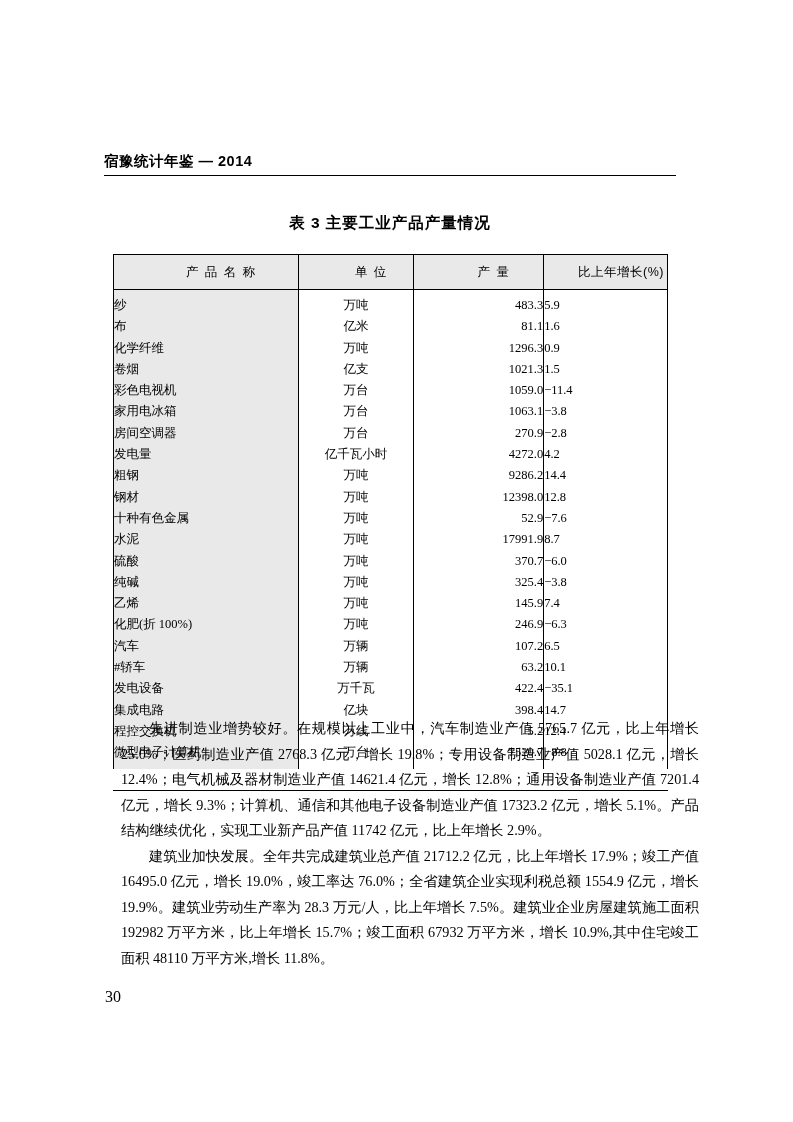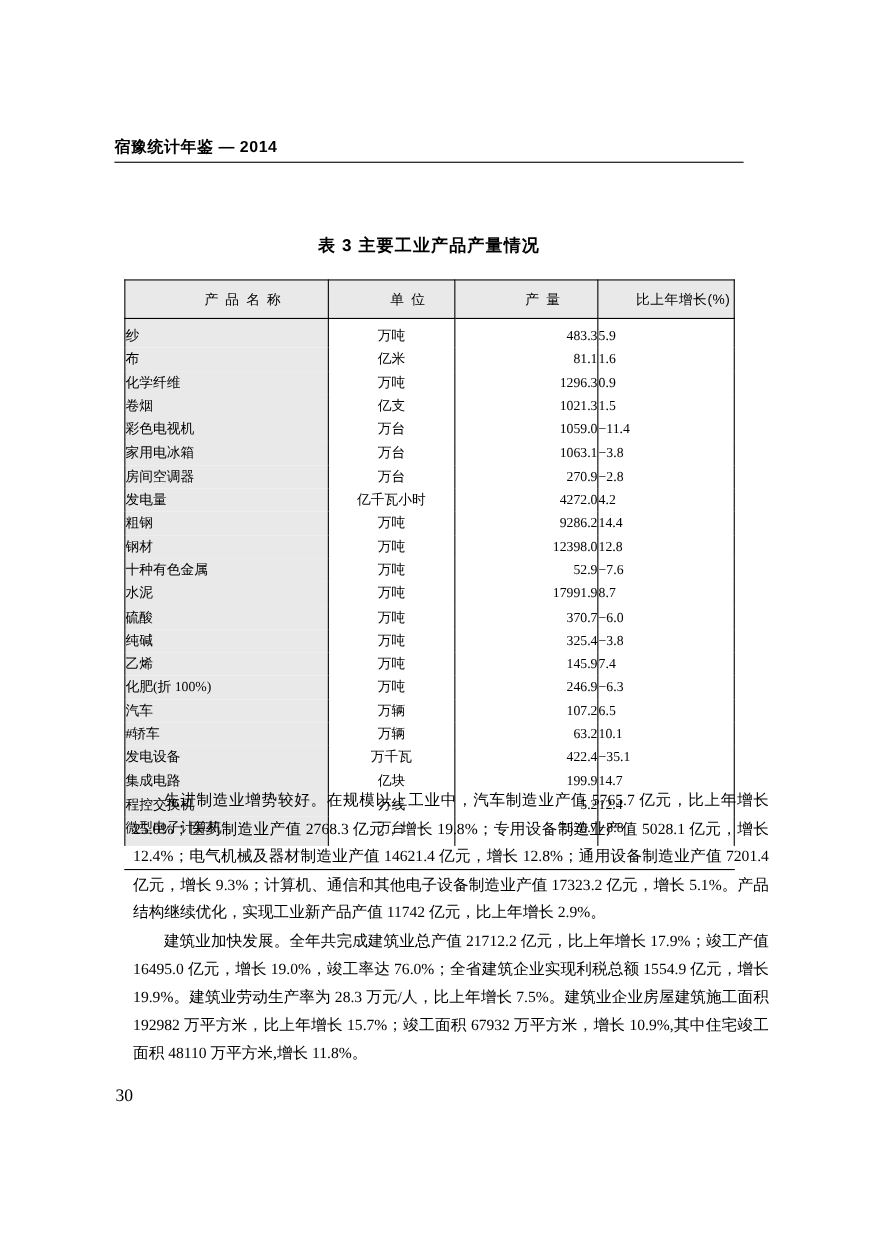--- a/index.html
+++ b/index.html
@@ -26,20 +26,21 @@
     left: 104px;
     top: 124px;
     width: 572px;
   }
   .header-title {
     font-family: "Liberation Sans", "DejaVu Sans", sans-serif;
     font-size: 14.5px;
     font-weight: bold;
     letter-spacing: 0.5px;
     padding-bottom: 4px;
+    margin-top: 28px;
   }
   .header-rule {
     border-bottom: 1.3px solid #000;
     width: 572px;
   }
   .table-title {
     position: absolute;
     left: 104px;
     top: 213px;
     width: 572px;
@@ -261,21 +262,21 @@
       </tr>
       <tr>
         <td class="name">发电设备</td>
         <td class="unit">万千瓦</td>
         <td class="num">422.4</td>
         <td class="growth">−35.1</td>
       </tr>
       <tr>
         <td class="name">集成电路</td>
         <td class="unit">亿块</td>
-        <td class="num">199.9</td>
+        <td class="num">398.4</td>
         <td class="growth">14.7</td>
       </tr>
       <tr>
         <td class="name">程控交换机</td>
         <td class="unit">万线</td>
         <td class="num">5.2</td>
         <td class="growth">12.4</td>
       </tr>
       <tr>
         <td class="name">微型电子计算机</td>

